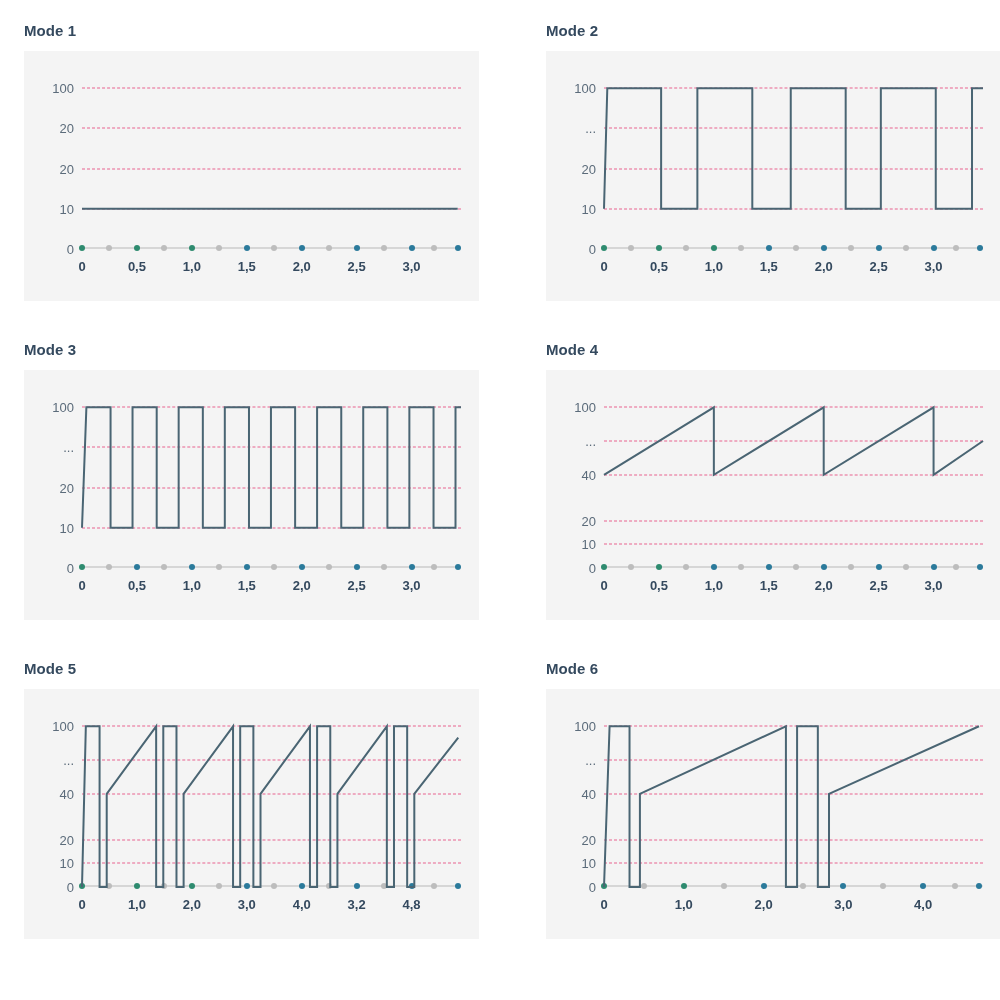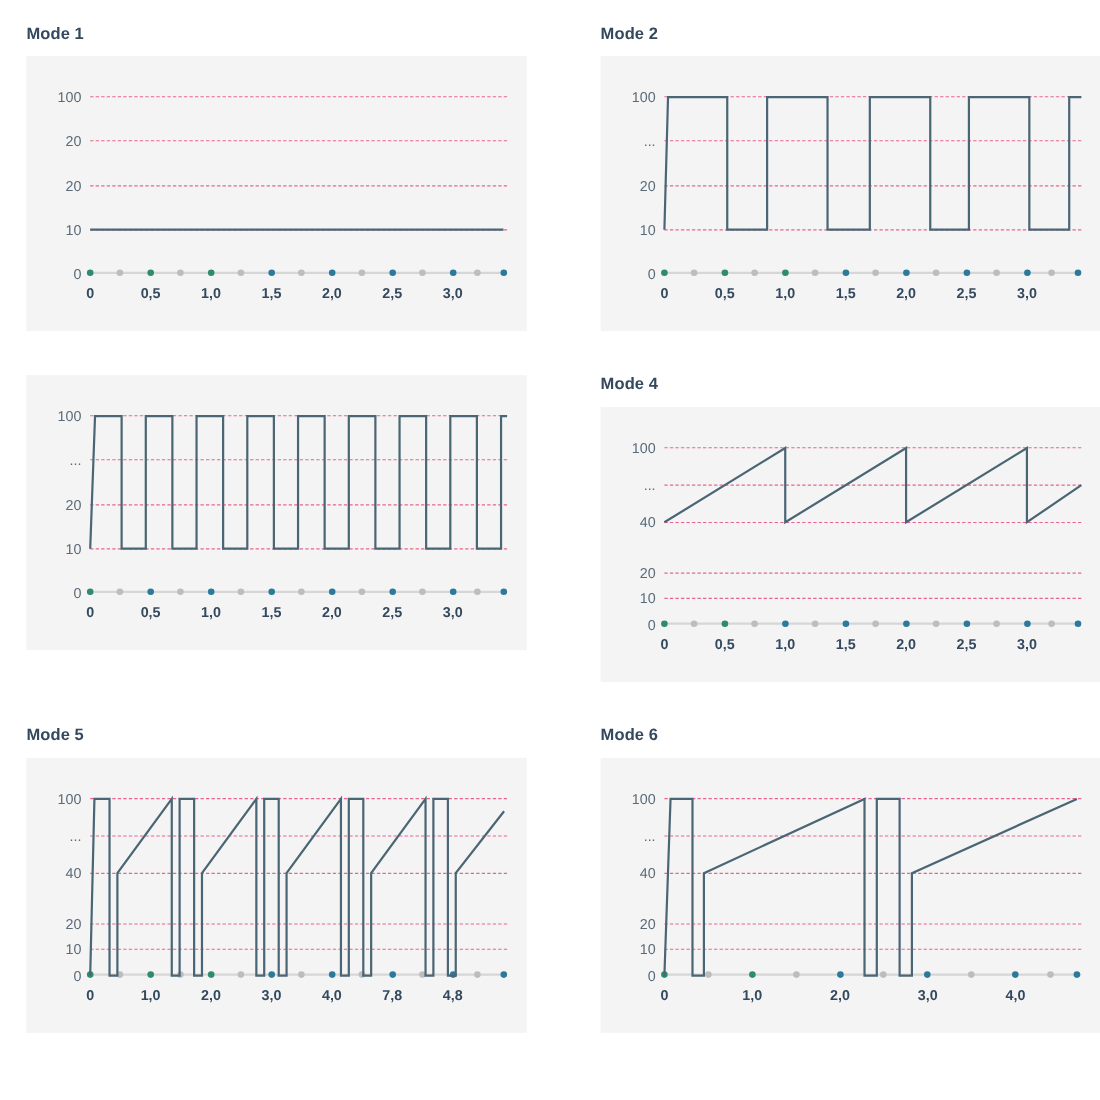--- a/index.html
+++ b/index.html
@@ -192,20 +192,21 @@
             <div class="xtick" style="left: 72.4638%;">2,5</div>
             <div class="xtick" style="left: 86.9565%;">3,0</div>
             <svg class="series" viewBox="0 0 100 100" preserveAspectRatio="none">
               <polyline points="0.000,77.679 0.870,10.714 15.072,10.714 15.072,77.679 24.638,77.679 24.638,10.714 39.130,10.714 39.130,77.679 49.275,77.679 49.275,10.714 63.768,10.714 63.768,77.679 73.043,77.679 73.043,10.714 87.536,10.714 87.536,77.679 97.101,77.679 97.101,10.714 100.000,10.714" stroke="#4a6573"></polyline>
             </svg>
           </div>
       </div>
     </div>
 
     <div class="panel">
+      <div class="panel-title">Mode 3</div>
       <div class="plot-box">
         <div class="plot-area">
             <div class="gridline" style="top: 10.7143%; border-top-color: rgb(232, 99, 143);"></div>
             <div class="ytick" style="top: 10.7143%;">100</div>
             <div class="gridline" style="top: 33.0357%; border-top-color: rgb(232, 99, 143);"></div>
             <div class="ytick" style="top: 33.0357%;">...</div>
             <div class="gridline" style="top: 55.3571%; border-top-color: rgb(232, 99, 143);"></div>
             <div class="ytick" style="top: 55.3571%;">20</div>
             <div class="gridline" style="top: 77.6786%; border-top-color: rgb(232, 99, 143);"></div>
             <div class="ytick" style="top: 77.6786%;">10</div>
@@ -314,21 +315,21 @@
             <div class="xdot" style="left: 72.4638%; background: rgb(43, 122, 155);"></div>
             <div class="xdot" style="left: 79.7101%; background: rgb(189, 189, 189);"></div>
             <div class="xdot" style="left: 86.9565%; background: rgb(43, 122, 155);"></div>
             <div class="xdot" style="left: 92.7536%; background: rgb(189, 189, 189);"></div>
             <div class="xdot" style="left: 99.2754%; background: rgb(43, 122, 155);"></div>
             <div class="xtick" style="left: 0%;">0</div>
             <div class="xtick" style="left: 14.4928%;">1,0</div>
             <div class="xtick" style="left: 28.9855%;">2,0</div>
             <div class="xtick" style="left: 43.4783%;">3,0</div>
             <div class="xtick" style="left: 57.971%;">4,0</div>
-            <div class="xtick" style="left: 72.4638%;">7,8</div>
+            <div class="xtick" style="left: 72.4638%;">3,2</div>
             <div class="xtick" style="left: 86.9565%;">4,8</div>
             <svg class="series" viewBox="0 0 100 100" preserveAspectRatio="none">
               <polyline points="0.000,100.000 1.014,10.714 4.638,10.714 4.638,100.000 6.522,100.000 6.522,48.214 19.565,10.714 19.565,100.000 21.449,100.000 21.449,10.714 24.928,10.714 24.928,100.000 26.812,100.000 26.812,48.214 39.855,10.714 39.855,100.000 41.739,100.000 41.739,10.714 45.217,10.714 45.217,100.000 47.101,100.000 47.101,48.214 60.145,10.714 60.145,100.000 62.029,100.000 62.029,10.714 65.507,10.714 65.507,100.000 67.391,100.000 67.391,48.214 80.435,10.714 80.435,100.000 82.319,100.000 82.319,10.714 85.797,10.714 85.797,100.000 87.681,100.000 87.681,48.214 99.275,16.964" stroke="#4a6573"></polyline>
             </svg>
           </div>
       </div>
     </div>
 
     <div class="panel">
       <div class="panel-title">Mode 6</div>

